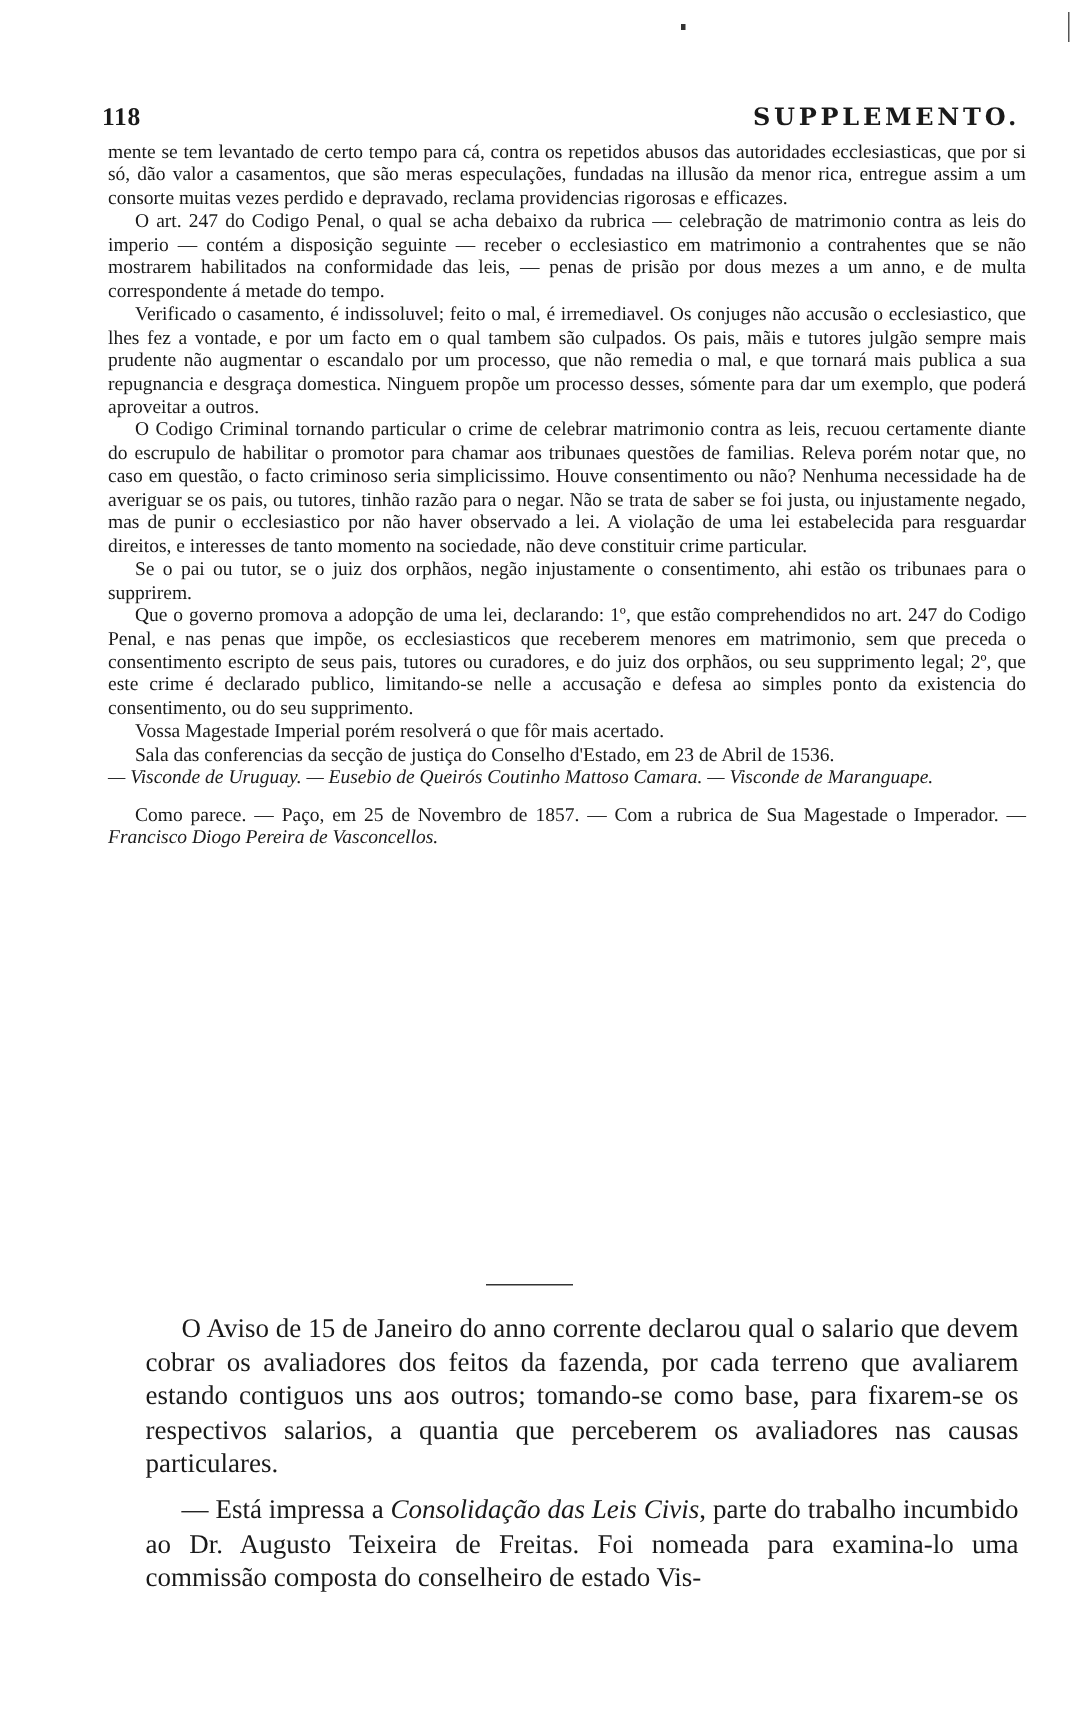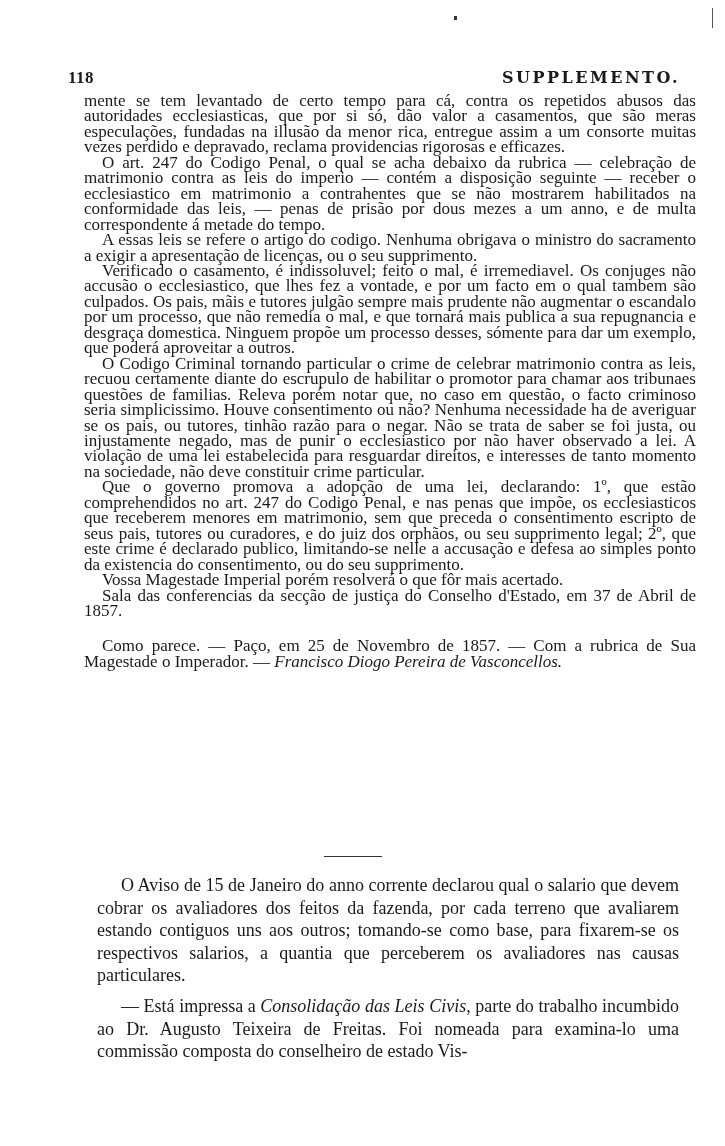--- a/index.html
+++ b/index.html
@@ -1,24 +1,24 @@
 <!DOCTYPE html>
 <html><head>
 <meta charset="utf-8">
 <style>
   html, body { margin:0; padding:0; background:#ffffff; }
   body { width:725px; height:1146px; position:relative; overflow:hidden; color:#1a1a1a; font-family:"Liberation Serif", "DejaVu Serif", serif; }
   .page { position:absolute; left:0; top:0; width:725px; height:1146px; }
   .header { position:absolute; left:68px; top:68px; width:612px; height:22px; }
   .page-num { position:absolute; left:0; top:0; font-size:17px; font-weight:bold; letter-spacing:0.5px;text-align:center; }
   .running-title { position:absolute; left:0; right:0; top:0; text-align:right; font-size:16px; font-weight:bold; letter-spacing:2.5px; font-family:"DejaVu Serif", serif; }
-  .small-block { position:absolute; left:84px; top:93px; width:612px; font-size:17px; line-height:15.45px; text-align:justify; }
+  .small-block { position:absolute; left:72px; top:93px; width:612px; font-size:13px; line-height:15.45px; text-align:justify; }
   .small-block p { margin:0; text-indent:18px; }
   .small-block p.noindent { text-indent:0; }
-  .small-block p.gap { margin-top:20px; }
+  .small-block p.gap { margin-top:9px; }
   .sig { font-style:italic; }
   .rule { position:absolute; left:324px; top:856px; width:58px; height:0; border-top:1.5px solid #333; }
   .large-block { position:absolute; left:97px; top:874px; width:582px; font-size:18px; line-height:22.6px; text-align:justify; }
   .large-block p { margin:0; text-indent:24px; }
   .large-block p + p { margin-top:8px;font-family:Liberation Serif, serif; }
   .edge-mark { position:absolute; left:712px; top:8px; width:1px; height:20px; background:#555; }
   .dot-mark { position:absolute; left:454px; top:16px; width:3px; height:4px; background:#333; }
   em { font-style:italic; }
 </style>
 </head>
@@ -29,26 +29,27 @@
   <div class="dot-mark"></div>
 
   <div class="header">
     <span class="page-num">118</span>
     <div class="running-title">SUPPLEMENTO.</div>
   </div>
 
   <div class="small-block">
     <p class="noindent">mente se tem levantado de certo tempo para cá, contra os repetidos abusos das autoridades ecclesiasticas, que por si só, dão valor a casamentos, que são meras especulações, fundadas na illusão da menor rica, entregue assim a um consorte muitas vezes perdido e depravado, reclama providencias rigorosas e efficazes.</p>
     <p>O art. 247 do Codigo Penal, o qual se acha debaixo da rubrica — celebração de matrimonio contra as leis do imperio — contém a disposição seguinte — receber o ecclesiastico em matrimonio a contrahentes que se não mostrarem habilitados na conformidade das leis, — penas de prisão por dous mezes a um anno, e de multa correspondente á metade do tempo.</p>
-    <p>A essas leis se refere o artigo do codigo. Nenhuma obrigava o ministro do sacramento a exigir a apresentação de licenças, ou o seu supprimento.</p>
     <p>Verificado o casamento, é indissoluvel; feito o mal, é irremediavel. Os conjuges não accusão o ecclesiastico, que lhes fez a vontade, e por um facto em o qual tambem são culpados. Os pais, mãis e tutores julgão sempre mais prudente não augmentar o escandalo por um processo, que não remedia o mal, e que tornará mais publica a sua repugnancia e desgraça domestica. Ninguem propõe um processo desses, sómente para dar um exemplo, que poderá aproveitar a outros.</p>
     <p>O Codigo Criminal tornando particular o crime de celebrar matrimonio contra as leis, recuou certamente diante do escrupulo de habilitar o promotor para chamar aos tribunaes questões de familias. Releva porém notar que, no caso em questão, o facto criminoso seria simplicissimo. Houve consentimento ou não? Nenhuma necessidade ha de averiguar se os pais, ou tutores, tinhão razão para o negar. Não se trata de saber se foi justa, ou injustamente negado, mas de punir o ecclesiastico por não haver observado a lei. A violação de uma lei estabelecida para resguardar direitos, e interesses de tanto momento na sociedade, não deve constituir crime particular.</p>
+    <p>Se o pai ou tutor, se o juiz dos orphãos, negão injustamente o consentimento, ahi estão os tribunaes para o supprirem.</p>
     <p>Que o governo promova a adopção de uma lei, declarando: 1º, que estão comprehendidos no art. 247 do Codigo Penal, e nas penas que impõe, os ecclesiasticos que receberem menores em matrimonio, sem que preceda o consentimento escripto de seus pais, tutores ou curadores, e do juiz dos orphãos, ou seu supprimento legal; 2º, que este crime é declarado publico, limitando-se nelle a accusação e defesa ao simples ponto da existencia do consentimento, ou do seu supprimento.</p>
     <p>Vossa Magestade Imperial porém resolverá o que fôr mais acertado.</p>
-    <p>Sala das conferencias da secção de justiça do Conselho d'Estado, em 37 de Abril de 1857.</p>
+    <p>Sala das conferencias da secção de justiça do Conselho d'Estado, em 23 de Abril de 1536.</p>
+    <p class="noindent sig">— Visconde de Uruguay. — Eusebio de Queirós Coutinho Mattoso Camara. — Visconde de Maranguape.</p>
     <p class="gap"><span>Como parece. — Paço, em 25 de Novembro de 1857. — Com a rubrica de Sua Magestade o Imperador. — </span><em>Francisco Diogo Pereira de Vasconcellos.</em></p>
   </div>
 
   <div class="rule"></div>
 
   <div class="large-block">
     <p>O Aviso de 15 de Janeiro do anno corrente declarou qual o salario que devem cobrar os avaliadores dos feitos da fazenda, por cada terreno que avaliarem estando contiguos uns aos outros; tomando-se como base, para fixarem-se os respectivos salarios, a quantia que perceberem os avaliadores nas causas particulares.</p>
     <p><span>— Está impressa a </span><em>Consolidação das Leis Civis</em><span>, parte do trabalho incumbido ao Dr. Augusto Teixeira de Freitas. Foi nomeada para examina-lo uma commissão composta do conselheiro de estado Vis-</span></p>
   </div>
 </div>

